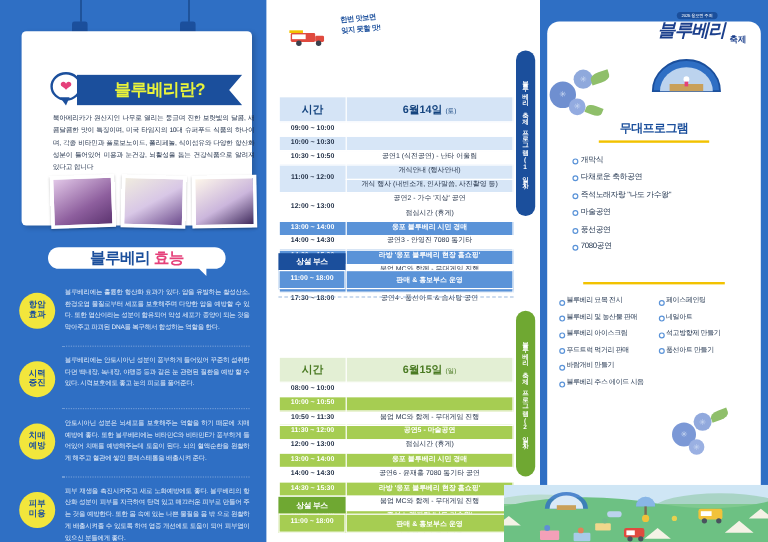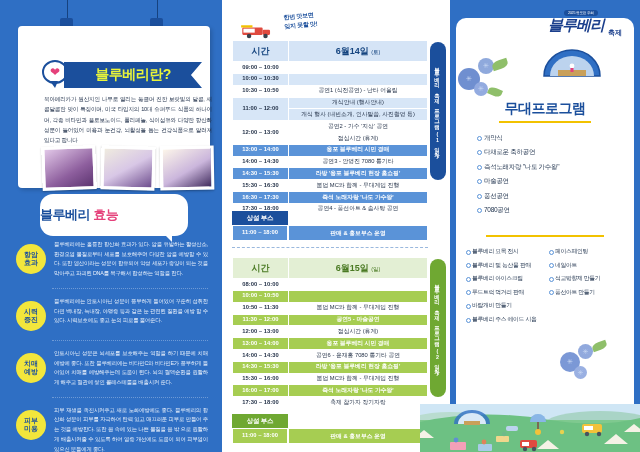--- a/index.html
+++ b/index.html
@@ -81,23 +81,23 @@
     width: 54px; height: 44px; background: #c9d9ee;
     border: 3px solid #fff; box-shadow: 0 1px 2px rgba(0,0,0,.25);
     transform: rotate(-2deg);
   }
   .photo.p1 { background: linear-gradient(150deg,#e2c8e8,#8e5f9e 60%,#5c3470); }
   .photo.p2 { background: linear-gradient(150deg,#f0ecdf,#d8c7e6 50%,#6c4b8c); transform: rotate(1.5deg); }
   .photo.p3 { background: linear-gradient(150deg,#fdf6ea,#cbb6dc 55%,#3f2a5c); transform: rotate(-1deg); }
 
   
   .eff-bubble {
-    position: absolute; left: 40px; top: 194px; width: 148px; height: 42px;
+    position: absolute; left: 40px; top: 206px; width: 148px; height: 18px;
     background: #fff; border-radius: 13px;
-    display:flex; align-items:center; 
+    display:flex; align-items:center; justify-content:center;
   }
   .eff-bubble:after{
     content:""; position:absolute; right: 16px; bottom:-6px;
     border-left: 8px solid transparent; border-right: 0 solid transparent;
     border-top: 8px solid #fff;
   }
   .eff-bubble span { font-size: 13px; font-weight: bold; color:#1b4f9c; letter-spacing:-0.5px; }
   .eff-bubble span em { color:#e5407a; font-style: normal; }
 
   .eff-list { position: absolute; left: 0; top: 240px; width: 222px; }
@@ -119,21 +119,21 @@
   .hand-text {
     position:absolute; left: 48px; top: 2px; font-size: 6px; color:#1b4f9c;
     font-weight: bold; line-height:1.5; transform: rotate(-5deg); letter-spacing:-0.3px;
   }
   .truck {
     position:absolute; left: 4px; top: 13px; width: 34px; height: 17px;
   }
 
   table.sched {
     position: absolute; border-collapse: collapse; width: 196px;
-    font-size: 5.8px; color: #1f2d44;
+    font-size: 5.8px; color: #1f2d44; margin-top: 40px;
   }
   table.sched td {
     border: 0.5px solid #ffffff; padding: 1.5px 2px; text-align: center;
     line-height: 1.35; height: 11px;
   }
   .sched .hd { font-size: 9px; font-weight: bold; padding: 4px 2px; }
   .t1 { left: 232px; top: 40px; }
   .t1 .hd { background: #d5e4f6; color: #15447f; }
   .t1 .hd .sub { font-size: 5.5px; font-weight: normal; }
   .t1 .odd { background: #ffffff; }
@@ -187,21 +187,21 @@
     position:absolute; left: 8px; top: 10px; color:#1b3f8c; font-size: 15px;
     font-weight: bold; font-style: italic; letter-spacing:-1px;
   }
   .fest-logo .kind {
     position:absolute; left: 68px; top: 22px; color:#1b3f8c; font-size: 7px; font-weight:bold;
   }
 
   .stage-art { position:absolute; left: 540px; top: 44px; width: 64px; height: 34px; }
 
   .rsec-title {
-    text-align:center; font-size: 14px; font-weight:bold; color:#1b4f9c;
+    text-align:center; font-size: 10px; font-weight:bold; color:#1b4f9c;
     letter-spacing:-0.5px;
   }
   .rsec-title-u { width: 92px; height: 2px; background:#f2c200; margin: 3px auto 0; }
   .r1 { position: absolute; left: 466px; top: 100px; width: 158px; }
   .r-list { margin-top: 10px; padding-left: 18px; }
   .r-list li {
     list-style: none; position: relative; font-size: 6.5px; color:#22354f;
     line-height: 1.45; margin-bottom: 5px; letter-spacing:-0.3px;
   }
   .r-list li:before {

